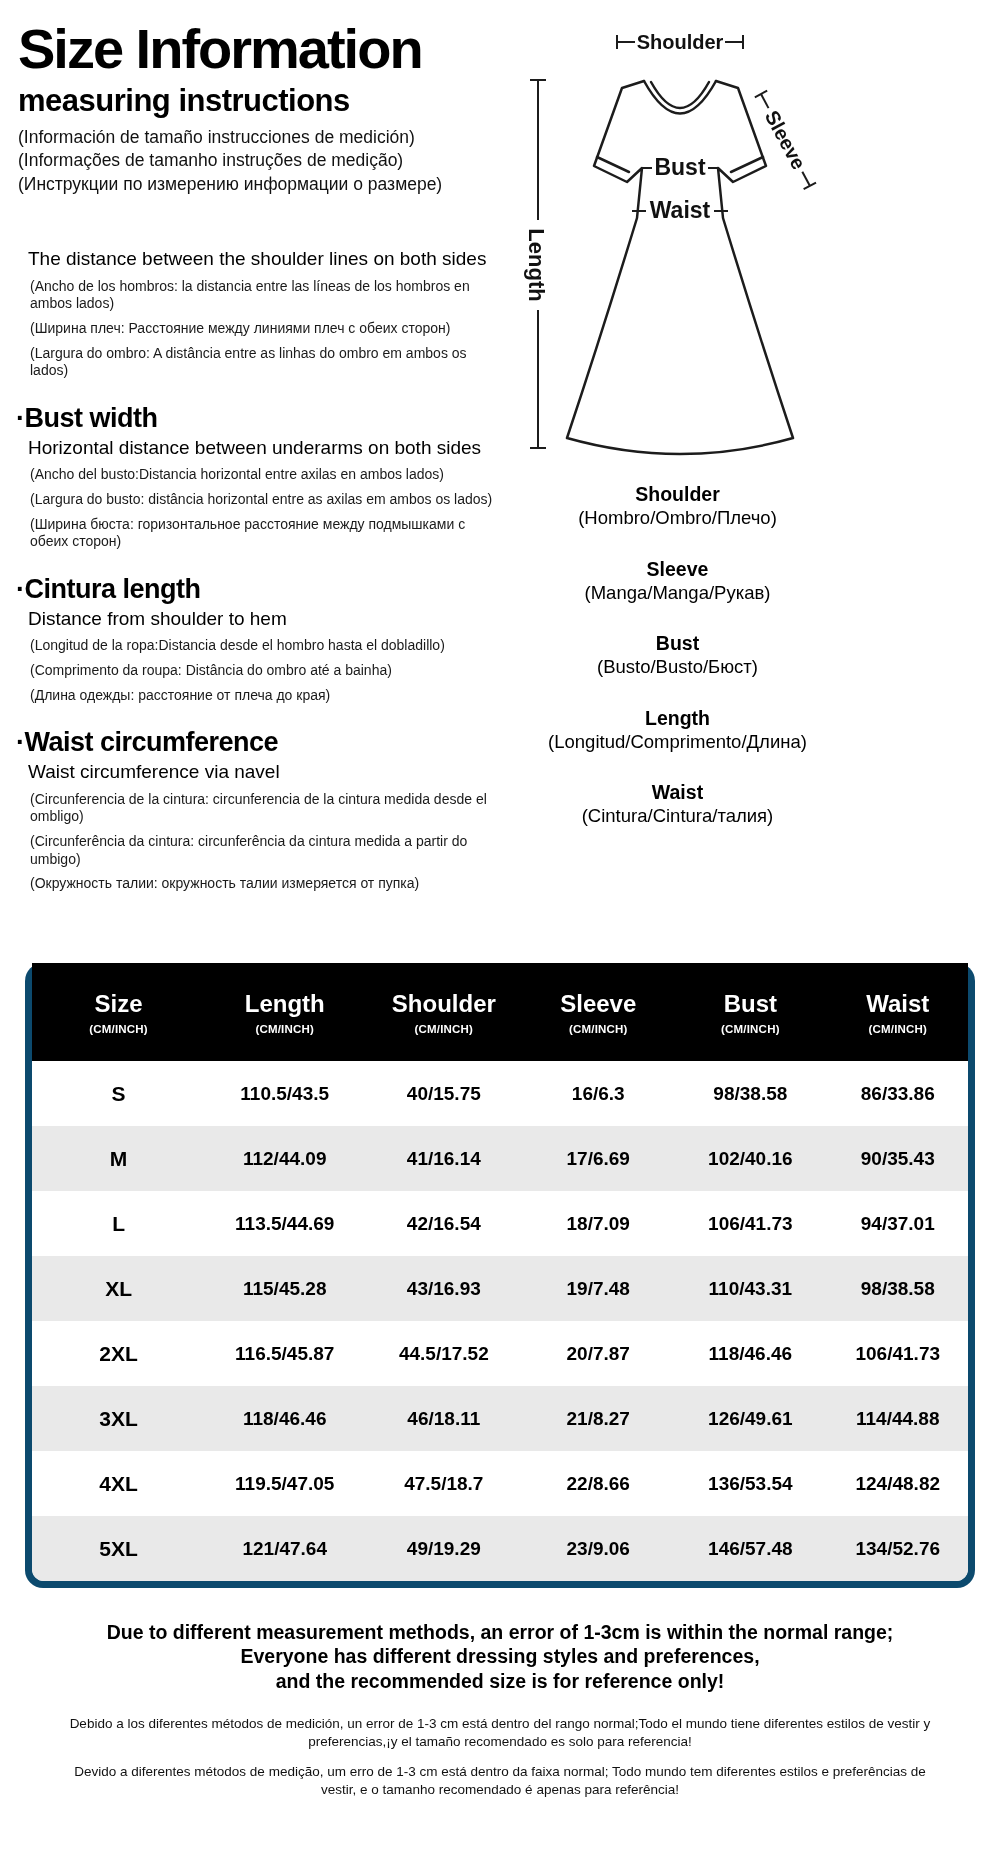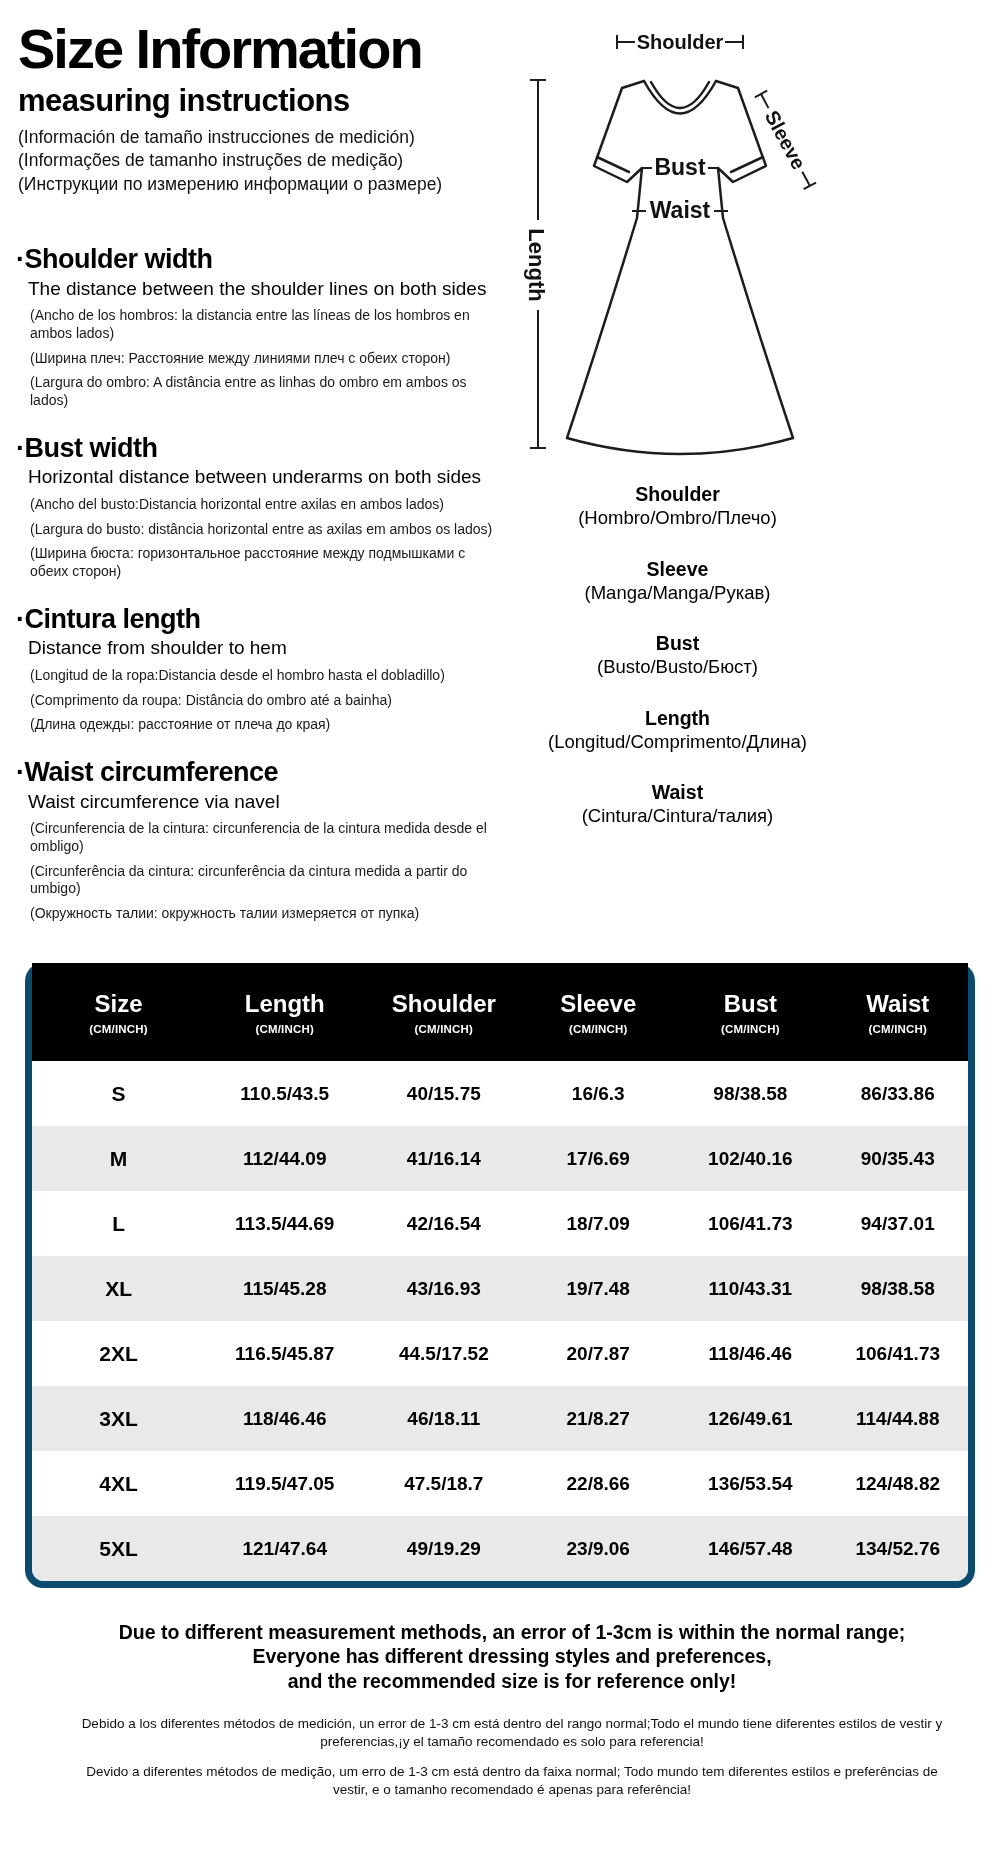--- a/index.html
+++ b/index.html
@@ -34,41 +34,40 @@
     align-items:center;background:#000;color:#fff;text-align:center;}
   .th-label{font-size:24px;font-weight:700;}
   .th-unit{font-size:11.5px;font-weight:700;margin-top:5px;letter-spacing:0.2px;}
   .tbody{background:#fff;border-radius:0 0 12px 12px;overflow:hidden;}
   .trow{display:grid;grid-template-columns:18.5% 17% 17% 16% 16.5% 15%;height:65px;
     align-items:center;text-align:center;background:#fff;}
   .trow:nth-child(even){background:#e9e9e9;}
   .tc{font-size:19px;font-weight:700;}
   .tc.size{font-size:21px;}
   
-  #footer{position:absolute;left:62px;top:1620px;width:900px;text-align:center;}
+  #footer{position:absolute;left:50px;top:1620px;width:900px;text-align:center;}
   .notice-line{font-size:19.5px;font-weight:700;line-height:1.25;}
   .notice-small{font-size:13.5px;line-height:1.33;margin:12px auto 0 auto;max-width:880px;color:#111;}
   .notice-small:first-of-type{margin-top:22px;}
 </style>
 </head>
 <body>
 
 <div id="header">
   <div class="title">Size Information</div>
   <div class="subtitle">measuring instructions</div>
   <div class="header-trans">
     <div>(Información de tamaño instrucciones de medición)</div>
     <div>(Informações de tamanho instruções de medição)</div>
     <div>(Инструкции по измерению информации о размере)</div>
   </div>
 </div>
 
 <div id="sections">
   <div class="section">
-    <div class="section-title">·Shoulder width</div>
     <div class="section-desc">The distance between the shoulder lines on both sides</div>
     <div class="section-trans">
       <p class="trans-line">(Ancho de los hombros: la distancia entre las líneas de los hombros en ambos lados)</p>
       <p class="trans-line">(Ширина плеч: Расстояние между линиями плеч с обеих сторон)</p>
       <p class="trans-line">(Largura do ombro: A distância entre as linhas do ombro em ambos os lados)</p>
     </div>
   </div>
   <div class="section">
     <div class="section-title">·Bust width</div>
     <div class="section-desc">Horizontal distance between underarms on both sides</div>

